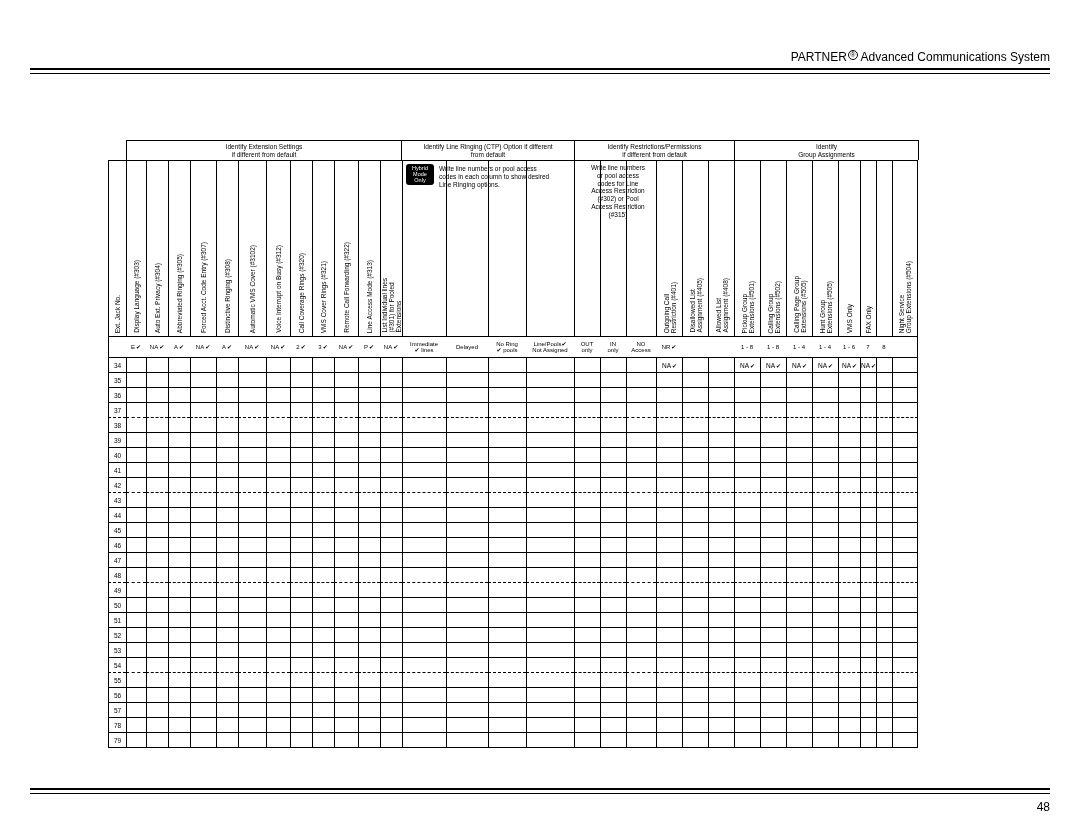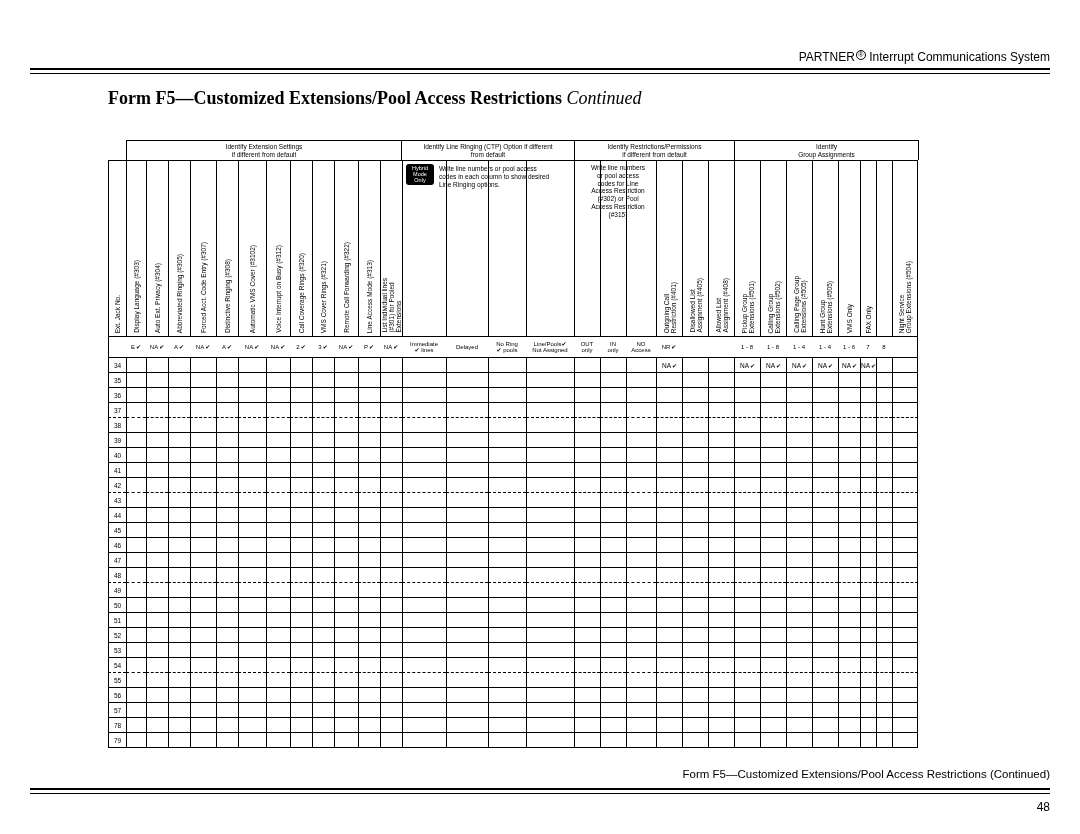--- a/index.html
+++ b/index.html
@@ -32,28 +32,25 @@
 .footer-title{position:absolute;right:30px;bottom:54px;font-size:11.5px}
 .rule-thick2{position:absolute;left:30px;right:30px;bottom:44px;height:2px;background:#000}
 .rule-thin2{position:absolute;left:30px;right:30px;bottom:40px;height:1px;background:#000}
 .pg{position:absolute;right:30px;bottom:20px;font-size:12px}
 </style>
 </head>
 <body>
 
 <div class="page">
   <div class="hdr-right">
-    <span>PARTNER</span><span class="sup">®</span><span> Interrupt Communications System</span>
+    <span>PARTNER</span><span class="sup">®</span><span> Advanced Communications System</span>
   </div>
   <div class="rule-thick"></div>
   <div class="rule-thin"></div>
 
-  <div class="title">
-    <b>Form F5—Customized Extensions/Pool Access Restrictions</b><span class="it"> Continued</span>
-  </div>
 
   <div class="form">
     <div class="hgroups" id="hgroups">
         <div style="width: 18px;"></div>
         <div class="sec" style="width: 276px;">Identify Extension Settings<br>if different from default</div>
         <div class="sec" style="width: 173px; border-left: none;">Identify Line Ringing (CTP) Option if different<br>from default</div>
         <div class="sec" style="width: 160px; border-left: none;">Identify Restrictions/Permissions<br>if different from default</div>
         <div class="sec" style="width: 184px; border-left: none;">Identify<br>Group Assignments</div>
       </div>
     <div class="columns" id="columns">
@@ -1054,17 +1051,16 @@
           <div class="cell" style="width: 26px;"></div>
           <div class="cell" style="width: 26px;"></div>
           <div class="cell" style="width: 22px;"></div>
           <div class="cell" style="width: 16px;"></div>
           <div class="cell" style="width: 16px;"></div>
           <div class="cell" style="width: 26px;"></div>
         </div>
       </div>
   </div>
 
-  <div class="footer-title">Form F5—Customized Extensions/Pool Access Restrictions (Continued)</div>
   <div class="rule-thick2"></div>
   <div class="rule-thin2"></div>
   <div class="pg">48</div>
 </div>
 
 </body></html>

